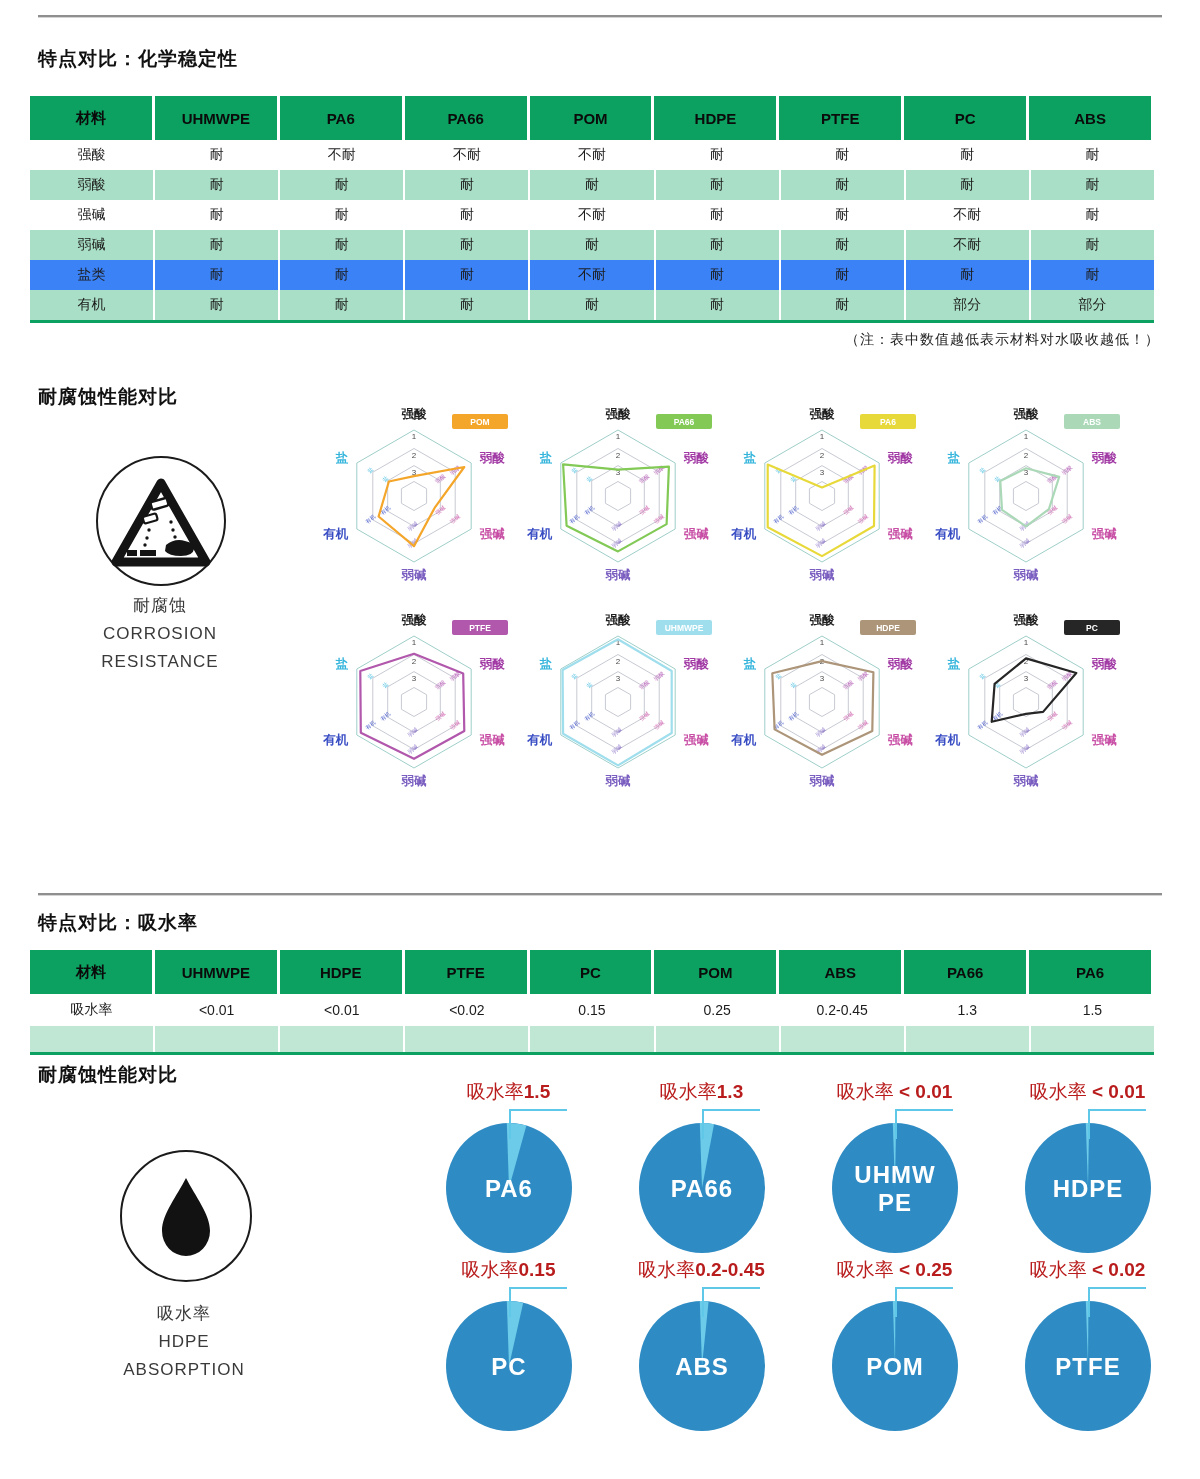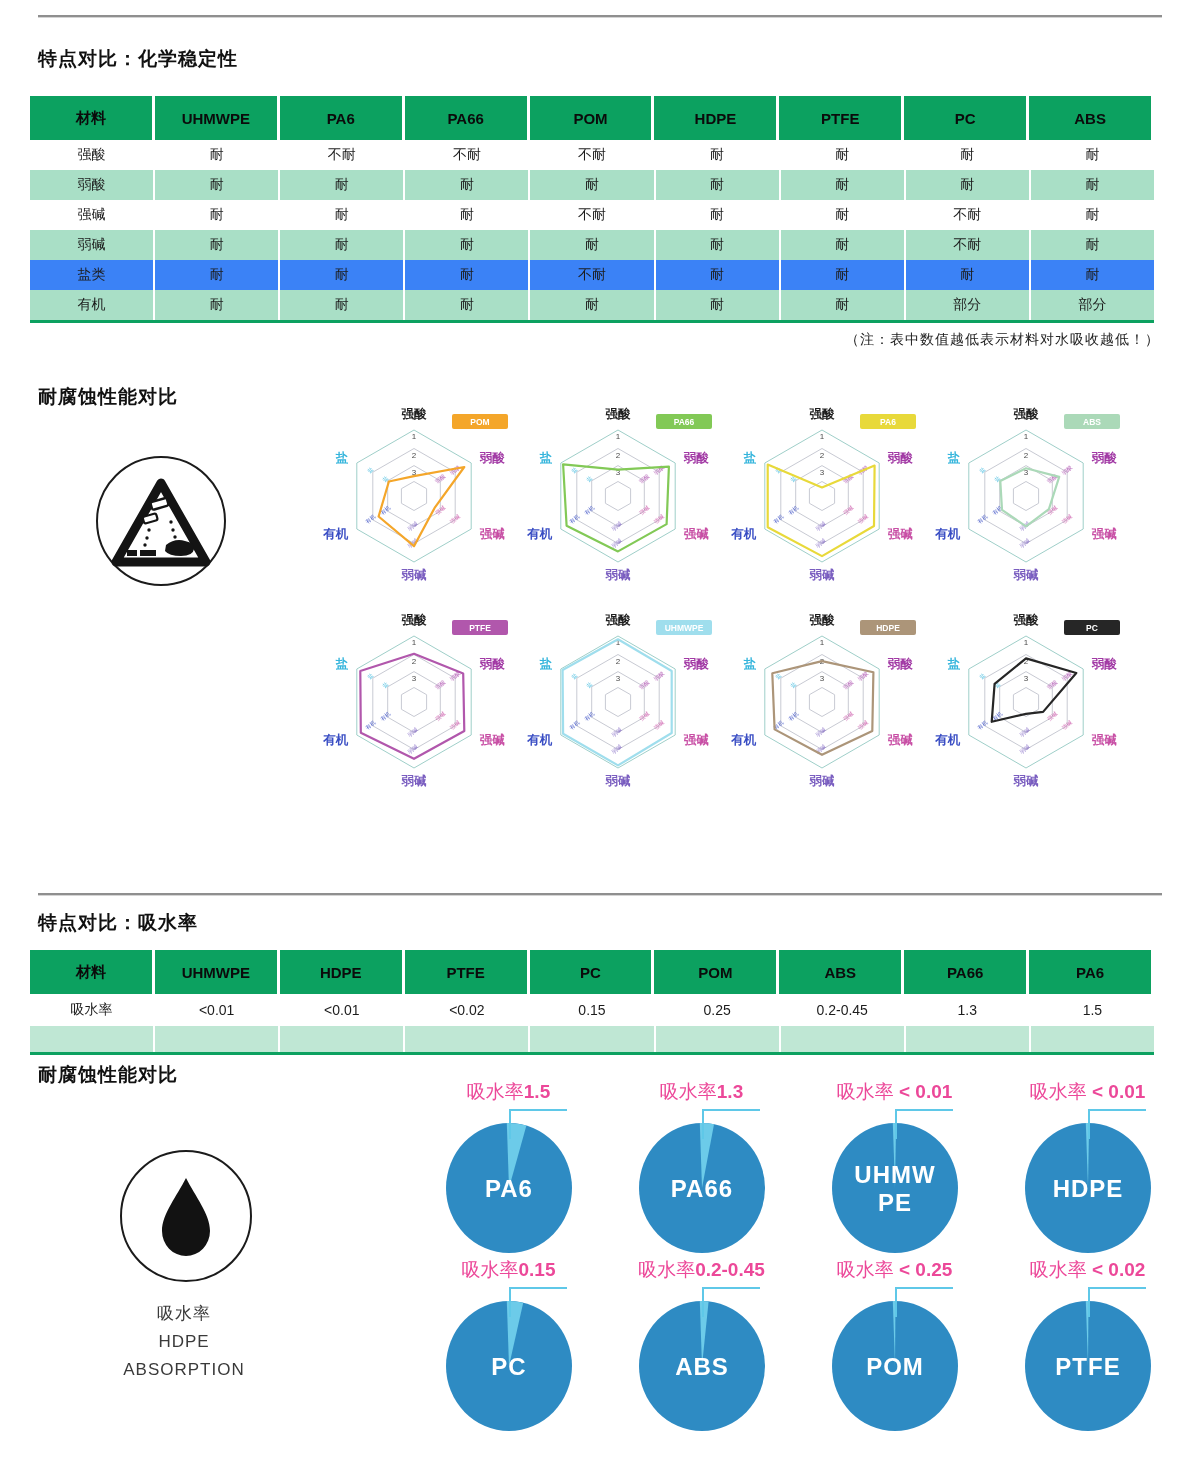--- a/index.html
+++ b/index.html
@@ -14,21 +14,21 @@
   .tbl-row .cell:last-child{border-right:none;}
   .tbl-row.head .cell{font-size:15px;font-weight:bold;color:#0b0b0b;border-right:3px solid #fff;}
   .note{position:absolute;font-size:14px;color:#222;letter-spacing:1px;}
   .badge-circle{position:absolute;border:2px solid #1b1b1b;border-radius:50%;background:#fff;
                 display:flex;align-items:center;justify-content:center;}
   .badge-caption{position:absolute;text-align:center;font-size:17px;color:#3a3a3a;line-height:28px;letter-spacing:1px;}
   .radars{position:absolute;left:312px;top:396px;width:816px;display:flex;flex-wrap:wrap;}
   .radar-cell{width:204px;height:206px;}
   .pies{position:absolute;left:412px;top:1080px;width:772px;display:flex;flex-wrap:wrap;}
   .pie-cell{width:193px;height:178px;text-align:center;}
-  .pie-label{font-size:19px;color:#ec4899;height:24px;line-height:24px;}
+  .pie-label{font-size:19px;color:#b91c1c;height:24px;line-height:24px;}
   .pie-label b{font-weight:bold;}
   .pie-cell svg{display:block;margin:0 auto;}
   svg{display:block;}
 </style>
 </head>
 <body>
 
 <div class="page">
 
   <div class="rule" style="top:15px"></div>
@@ -129,20 +129,25 @@
       <circle cx="38" cy="65" r="1.7" fill="#141414"></circle>
       <circle cx="36" cy="72" r="1.7" fill="#141414"></circle>
       <circle cx="62" cy="49" r="1.7" fill="#141414"></circle>
       <circle cx="64" cy="57" r="1.7" fill="#141414"></circle>
       <circle cx="66" cy="64" r="1.7" fill="#141414"></circle>
       <path d="M57 72 q9 -7 19 -4 q10 2 9 8 q-1 7 -13 7 q-12 0 -16 -5 z" fill="#141414"></path>
       <rect x="18" y="77" width="10" height="6" fill="#141414"></rect>
       <rect x="31" y="77" width="16" height="6" fill="#141414"></rect>
     </svg>
   </div>
+  <div class="badge-caption" style="left:60px;top:592px;width:200px">
+    <div>耐腐蚀</div>
+    <div>CORROSION</div>
+    <div>RESISTANCE</div>
+  </div>
 
   <div class="radars" id="radars">
       <div class="radar-cell">
         <svg width="204" height="206" viewBox="0 0 204 206">
           <polygon points="102.0,34.0 159.2,67.0 159.2,133.0 102.0,166.0 44.8,133.0 44.8,67.0" fill="none" stroke="#9fcfc9" stroke-width="1"></polygon>
           <polygon points="102.0,52.5 143.2,76.2 143.2,123.8 102.0,147.5 60.8,123.8 60.8,76.2" fill="none" stroke="#c8cad3" stroke-width="1"></polygon>
           <polygon points="102.0,69.6 128.3,84.8 128.3,115.2 102.0,130.4 75.7,115.2 75.7,84.8" fill="none" stroke="#c8cad3" stroke-width="1"></polygon>
           <polygon points="102.0,85.5 114.6,92.7 114.6,107.3 102.0,114.5 89.4,107.3 89.4,92.7" fill="none" stroke="#c8cad3" stroke-width="1"></polygon>
           <text x="102" y="43.0" text-anchor="middle" font-size="8" fill="#4a4a4a">1</text>
           <text x="102" y="61.5" text-anchor="middle" font-size="8" fill="#4a4a4a">2</text>

